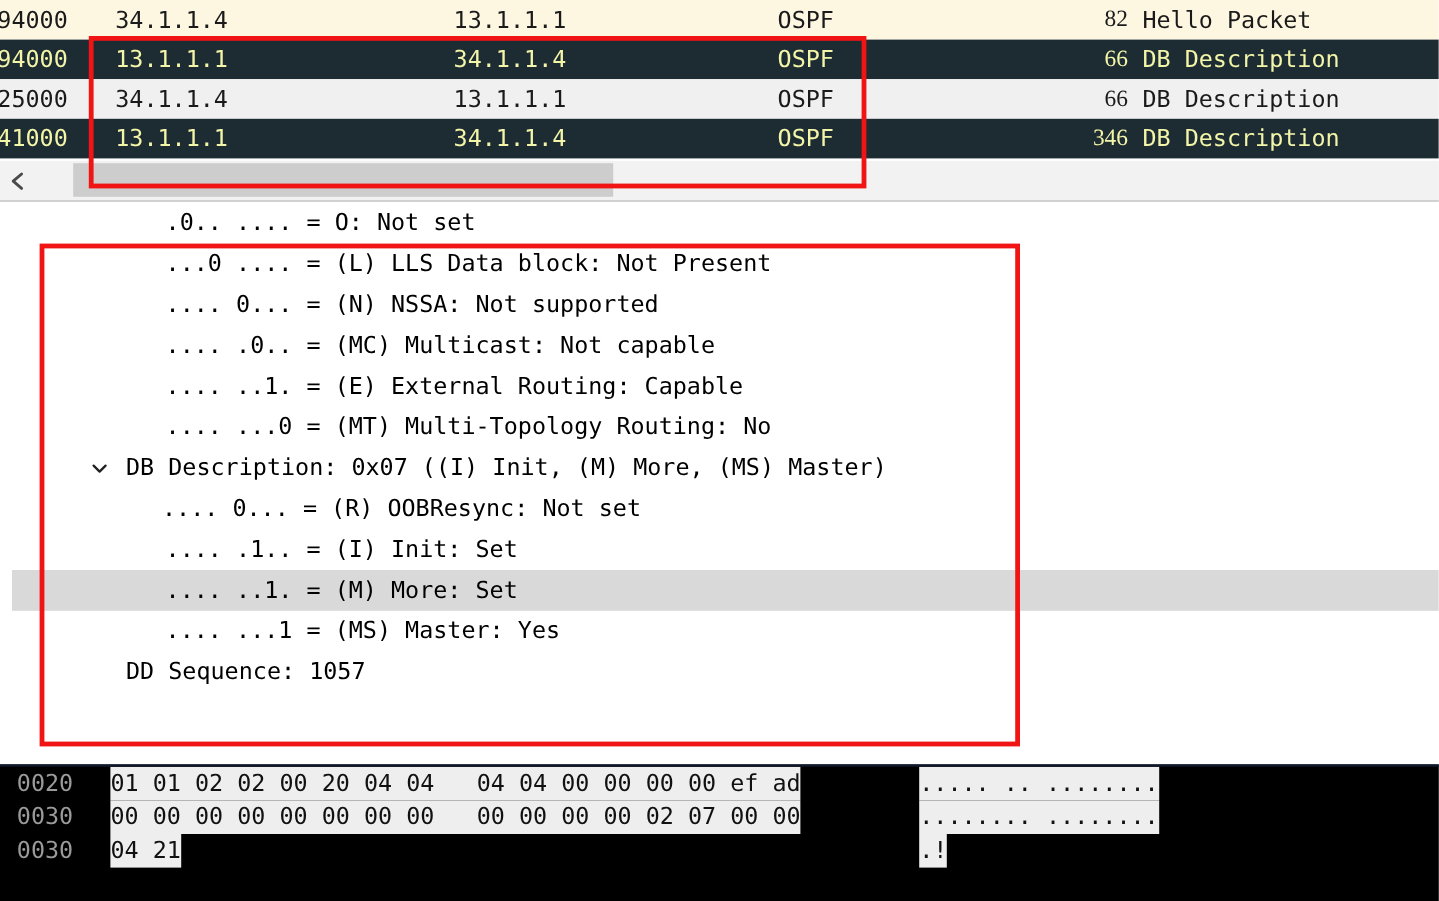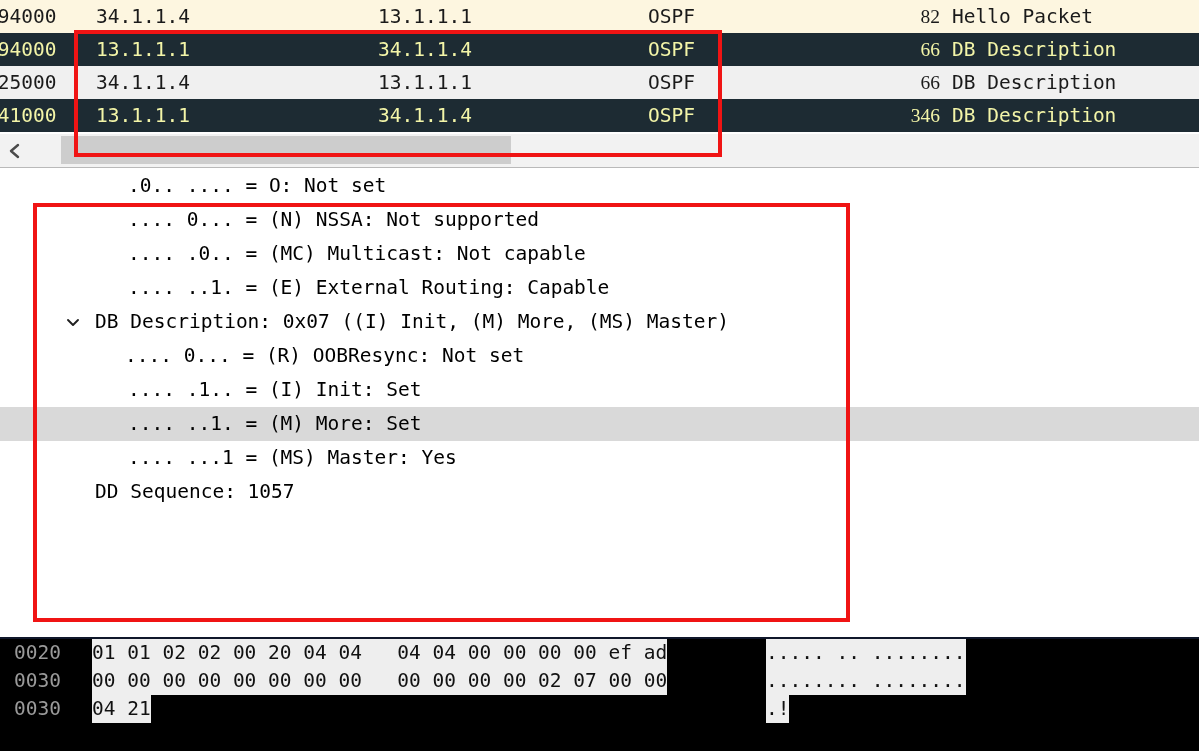--- a/index.html
+++ b/index.html
@@ -92,20 +92,21 @@
     overflow: hidden;
   }
   .tree-row {
     position: relative;
     height: 34px;
     line-height: 34px;
     white-space: nowrap;
     font-size: 19.5px;
     color: #000000;
     font-family: "DejaVu Sans Mono", "Liberation Mono", monospace;
+    margin-left: 10px;
   }
   .tree-row.selected { background: #d9d9d9; padding-left: 47px; }
   .tree-text {
     position: absolute;
     top: 0;
     white-space: pre;
   }
   .twisty {
     position: absolute;
     top: 0;
@@ -220,27 +221,33 @@
   <div id="hscroll-track">
     <div id="hscroll-thumb"></div>
   </div>
 </div>
 
 <div id="detail-pane">
     <div class="tree-row">
       <span class="tree-text" style="left: 128px;">.0.. .... = O: Not set</span>
     </div>
     <div class="tree-row">
+      <span class="tree-text" style="left: 128px;">...0 .... = (L) LLS Data block: Not Present</span>
+    </div>
+    <div class="tree-row">
       <span class="tree-text" style="left: 128px;">.... 0... = (N) NSSA: Not supported</span>
     </div>
     <div class="tree-row">
       <span class="tree-text" style="left: 128px;">.... .0.. = (MC) Multicast: Not capable</span>
     </div>
     <div class="tree-row">
       <span class="tree-text" style="left: 128px;">.... ..1. = (E) External Routing: Capable</span>
+    </div>
+    <div class="tree-row">
+      <span class="tree-text" style="left: 128px;">.... ...0 = (MT) Multi-Topology Routing: No</span>
     </div>
     <div class="tree-row">
       <span class="twisty" style="left: 63px;">
         <svg width="16" height="16" viewBox="0 0 16 16">
           <polyline points="3,6 8,11 13,6" fill="none" stroke="#202020" stroke-width="1.9" stroke-linecap="round" stroke-linejoin="round"></polyline>
         </svg>
       </span>
       <span class="tree-text" style="left: 95px;">DB Description: 0x07 ((I) Init, (M) More, (MS) Master)</span>
     </div>
     <div class="tree-row">

